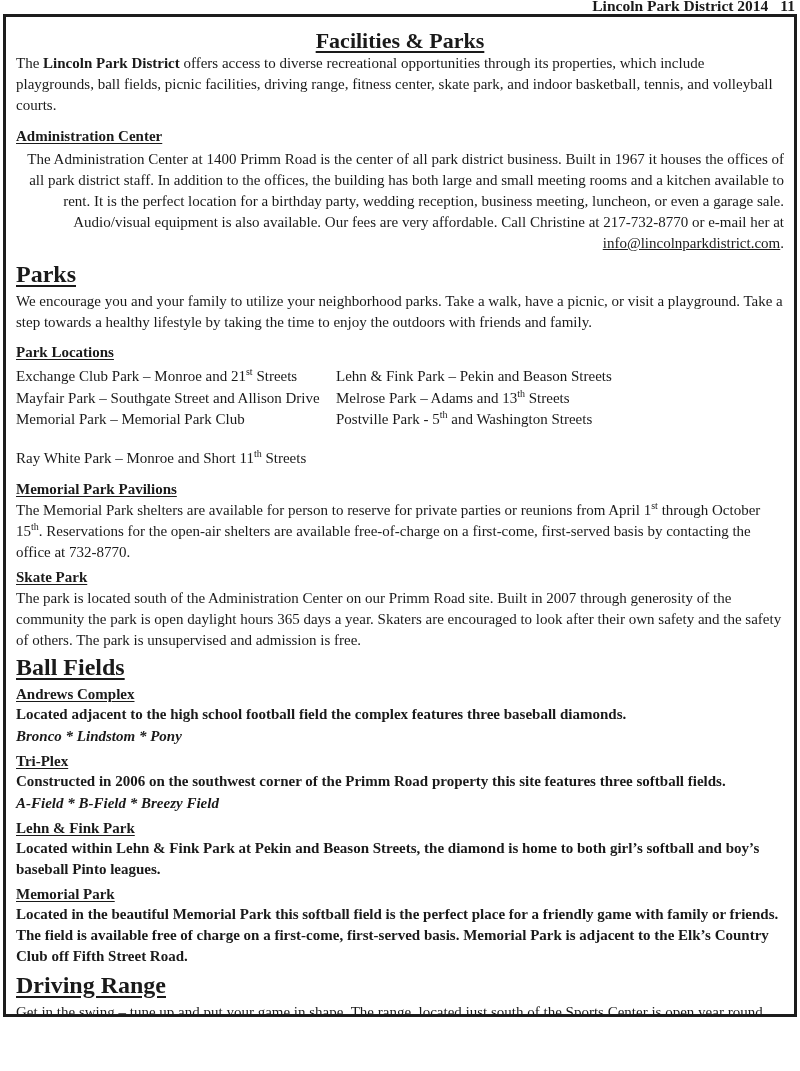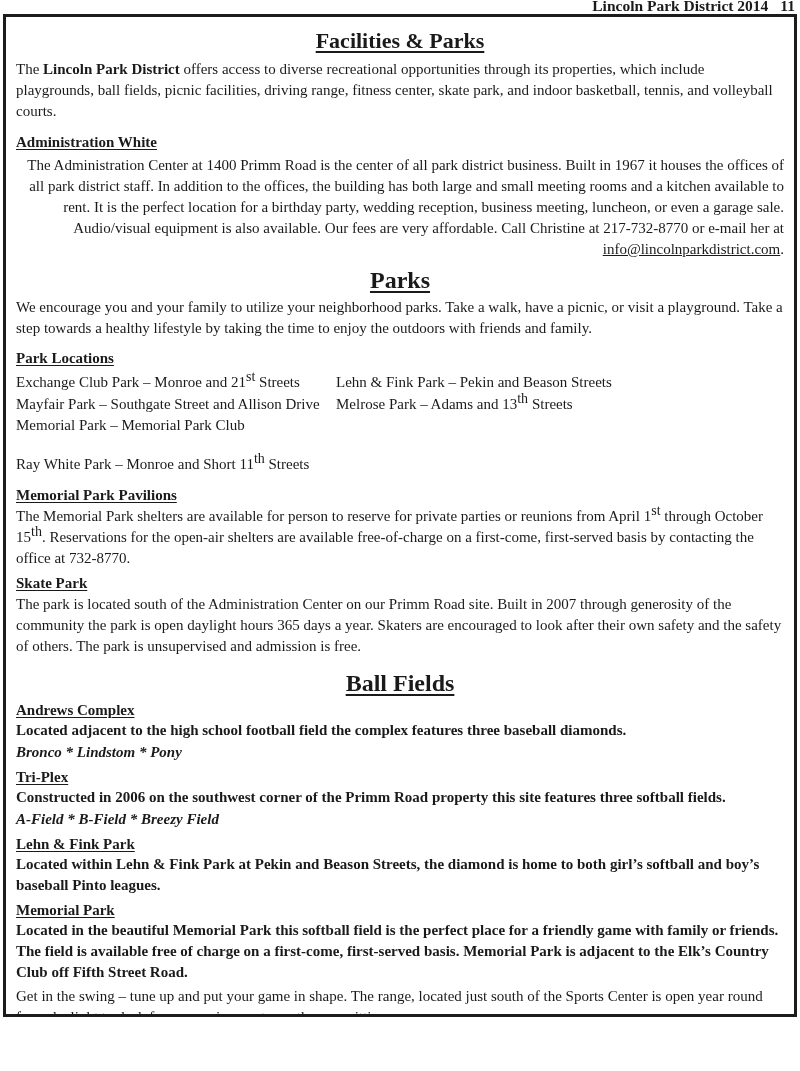--- a/index.html
+++ b/index.html
@@ -39,40 +39,39 @@
     font-weight: bold;
     text-align: center;
     line-height: 25px;
     text-decoration: underline;
     text-decoration-thickness: 2px;
     text-underline-offset: 3px;
   }
   .title-lg {
     font-size: 24px;
     font-weight: bold;
-    text-align: center;
     line-height: 28px;
     text-decoration: underline;
     text-decoration-thickness: 2px;
     text-underline-offset: 3px;
   }
   .sub-h {
     font-size: 15px;
     font-weight: bold;
     line-height: 16px;
     text-decoration: underline;
     text-underline-offset: 2px;
   }
   .para {
     font-size: 15px;
     line-height: 21px;
     text-align: left;
   }
   sup {
-    font-size: 14px;
+    font-size: 10px;
     line-height: 0;
     vertical-align: super;
   }
   .email-link {
     text-decoration: underline;
     color: #1a1a1a;
     cursor: pointer;
   }
   .loc-grid {
     display: grid;
@@ -87,64 +86,65 @@
     margin-top: 17px;
   }
   .fields-line {
     font-size: 15px;
     font-weight: bold;
     font-style: italic;
     line-height: 21px;
     margin-top: 1px;
   }
   
-  .mt-intro   { margin-top: 6px; }
+  .mt-intro   { }
   .mt-h1      { margin-top: 12px; }
   .mt-p1      { margin-top: 5px; text-align: right; }
   .mt-parks   { margin-top: 6px; }
   .mt-parksp  { margin-top: 3px; }
   .mt-loch    { margin-top: 11px; }
   .mt-pavh    { margin-top: 12px; }
   .mt-pavp    { margin-top: 3px; }
   .mt-skateh  { margin-top: 6px; }
   .mt-skatep  { margin-top: 3px; }
-  .mt-ballt   { margin-top: 12px; }
+  .mt-ballt   { margin-top: 2px; }
   .mt-bfh     { margin-top: 5px; }
   .mt-bfh2    { margin-top: 6px; }
   .mt-bfp     { margin-top: 2px; font-weight: bold; }
   .mt-drt     { margin-top: 4px; }
   .mt-drp1    { margin-top: 3px; }
   .mt-drp2    { margin-top: 7px; }
 </style>
 </head>
 <body>
 
 <div class="page-header">
   <span>Lincoln Park District 2014</span><span class="pgnum">11</span>
 </div>
 
 <div class="border-box">
 
   <div class="title-md">Facilities &amp; Parks</div>
 
   <div class="para mt-intro"><span>The </span><b>Lincoln Park District</b><span> offers access to diverse recreational opportunities through its properties, which include playgrounds, ball fields, picnic facilities, driving range, fitness center, skate park, and indoor basketball, tennis, and volleyball courts.</span></div>
 
-  <div class="sub-h mt-h1">Administration White</div>
+  <div class="sub-h mt-h1">Administration Center</div>
   <div class="para mt-p1"><span>The Administration Center at 1400 Primm Road is the center of all park district business. Built in 1967 it houses the offices of all park district staff. In addition to the offices, the building has both large and small meeting rooms and a kitchen available to rent. It is the perfect location for a birthday party, wedding reception, business meeting, luncheon, or even a garage sale. Audio/visual equipment is also available. Our fees are very affordable. Call Christine at 217-732-8770 or e-mail her at </span><span class="email-link">info@lincolnparkdistrict.com</span><span>.</span></div>
 
   <div class="title-lg mt-parks">Parks</div>
   <div class="para mt-parksp">We encourage you and your family to utilize your neighborhood parks. Take a walk, have a picnic, or visit a playground. Take a step towards a healthy lifestyle by taking the time to enjoy the outdoors with friends and family.</div>
 
   <div class="sub-h mt-loch">Park Locations</div>
   <div class="loc-grid">
     <div><span>Exchange Club Park – Monroe and 21</span><sup>st</sup><span> Streets</span></div>
     <div><span>Lehn &amp; Fink Park – Pekin and Beason Streets</span><sup></sup><span></span></div>
     <div><span>Mayfair Park – Southgate Street and Allison Drive</span><sup></sup><span></span></div>
     <div><span>Melrose Park – Adams and 13</span><sup>th</sup><span> Streets</span></div>
     <div><span>Memorial Park – Memorial Park Club</span><sup></sup><span></span></div>
+    <div><span>Postville Park - 5</span><sup>th</sup><span> and Washington Streets</span></div>
   </div>
   <div class="loc-bottom"><span>Ray White Park – Monroe and Short 11</span><sup>th</sup><span> Streets</span></div>
 
   <div class="sub-h mt-pavh">Memorial Park Pavilions</div>
   <div class="para mt-pavp"><span>The Memorial Park shelters are available for person to reserve for private parties or reunions from April 1</span><sup>st</sup><span> through October 15</span><sup>th</sup><span>. Reservations for the open-air shelters are available free-of-charge on a first-come, first-served basis by contacting the office at 732-8770.</span></div>
 
   <div class="sub-h mt-skateh">Skate Park</div>
   <div class="para mt-skatep">The park is located south of the Administration Center on our Primm Road site. Built in 2007 through generosity of the community the park is open daylight hours 365 days a year. Skaters are encouraged to look after their own safety and the safety of others. The park is unsupervised and admission is free.</div>
 
   <div class="title-lg mt-ballt">Ball Fields</div>
@@ -156,16 +156,17 @@
   <div class="sub-h mt-bfh2">Tri-Plex</div>
   <div class="para mt-bfp">Constructed in 2006 on the southwest corner of the Primm Road property this site features three softball fields.</div>
   <div class="fields-line">A-Field * B-Field * Breezy Field</div>
 
   <div class="sub-h mt-bfh2">Lehn &amp; Fink Park</div>
   <div class="para mt-bfp">Located within Lehn &amp; Fink Park at Pekin and Beason Streets, the diamond is home to both girl’s softball and boy’s baseball Pinto leagues.</div>
 
   <div class="sub-h mt-bfh2">Memorial Park</div>
   <div class="para mt-bfp">Located in the beautiful Memorial Park this softball field is the perfect place for a friendly game with family or friends. The field is available free of charge on a first-come, first-served basis. Memorial Park is adjacent to the Elk’s Country Club off Fifth Street Road.</div>
 
+  <div class="title-lg mt-drt">Driving Range</div>
   <div class="para mt-drp1">Get in the swing – tune up and put your game in shape. The range, located just south of the Sports Center is open year round from daylight to dusk for your enjoyment, weather permitting.</div>
   <div class="para mt-drp2"><span>Need more help with your game, or just want to learn – check out our program guide for golf clinic dates. Stop by the FIT ZONE desk to purchase tokens for the ball machine, which is located in the FIT ZONE entrance. </span><b>$2.00 per token</b></div>
 
 </div>
 
 </body></html>

